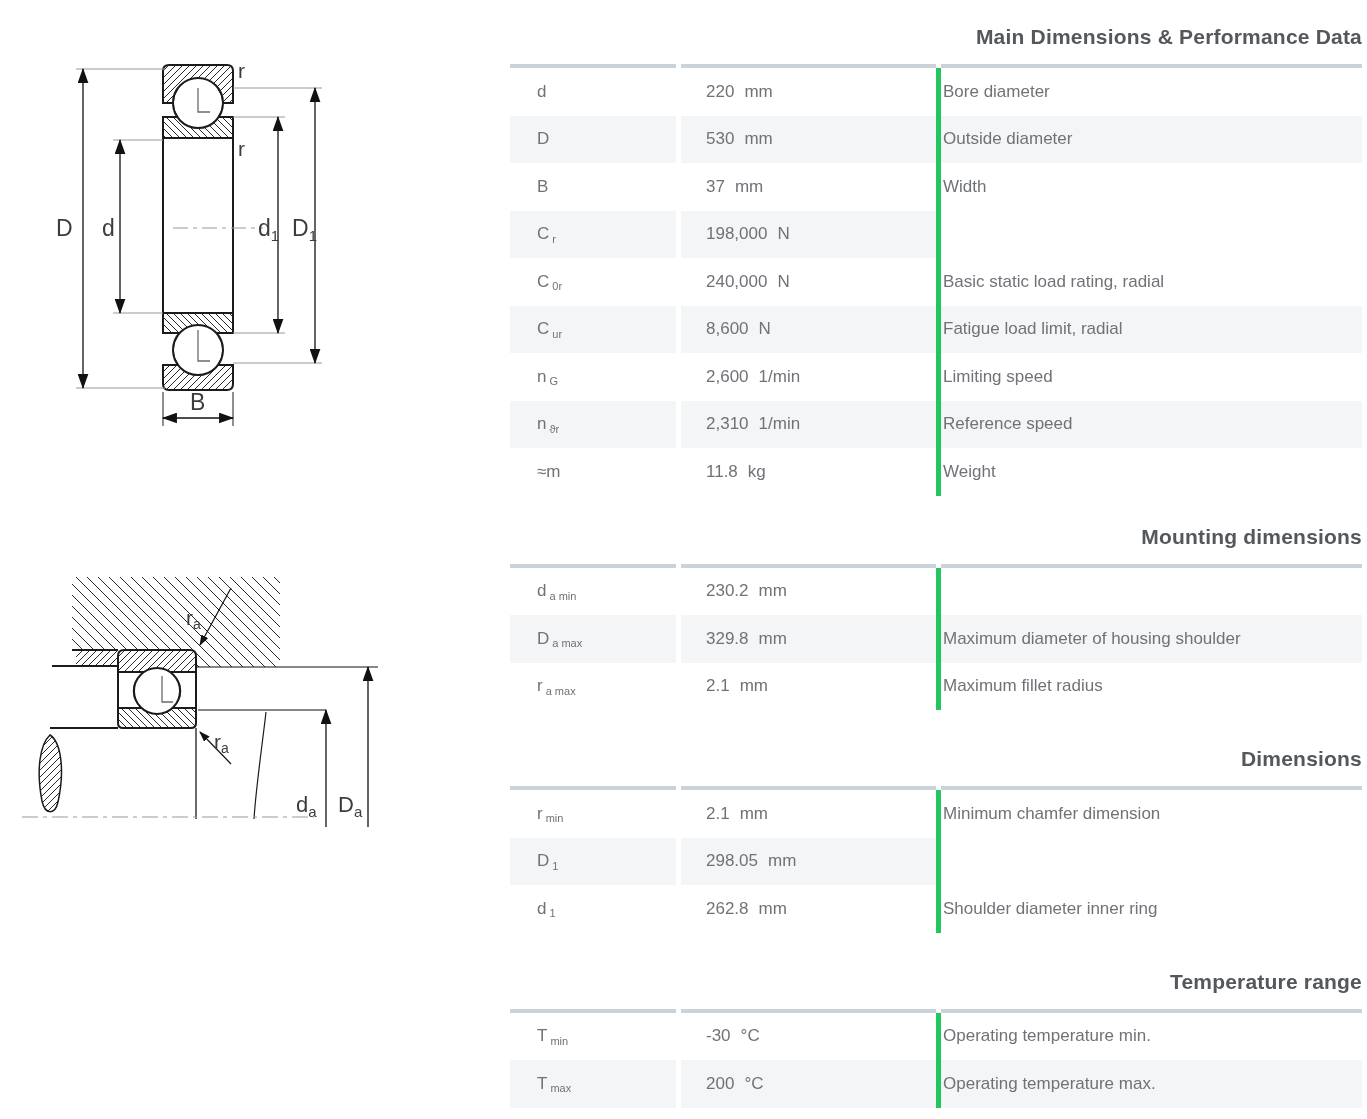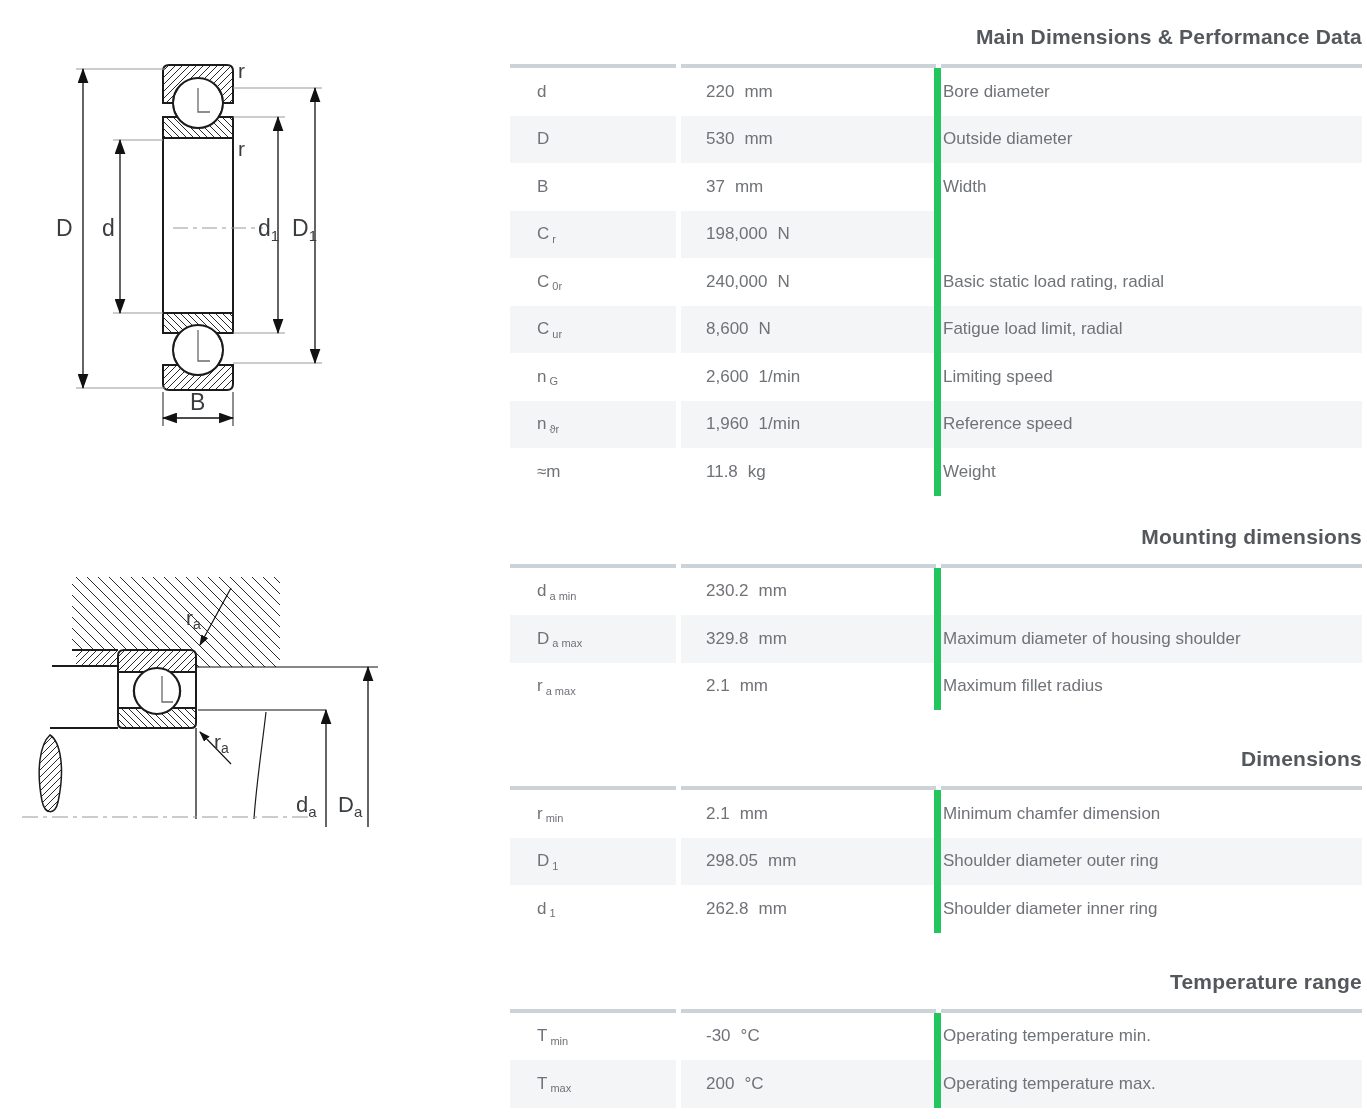--- a/index.html
+++ b/index.html
@@ -27,21 +27,21 @@
   .bar{display:flex;height:4px;}
   .bar i{display:block;background:#ccd3d8;height:4px;box-sizing:border-box;}
   .bar .b1{width:171px;border-right:5px solid #fff;}
   .bar .b2{width:260px;border-right:5px solid #fff;}
   .bar .b3{width:421px;}
   .row{display:flex;height:47.5px;}
   .row:nth-child(even) .cell{background:#f4f5f7;}
   .cell{display:flex;align-items:center;box-sizing:border-box;
         color:#6f7277;font-size:17px;}
   .c1{width:171px;padding-left:27px;border-right:5px solid #fff;}
-  .c2{width:260px;padding-left:25px;border-right:7px solid #22c55e;}
+  .c2{width:260px;padding-left:25px;border-right:5px solid #22c55e;}
   .c3{width:421px;padding-left:2px;}
   .sub{font-size:11px;margin:9px 0 0 3px;color:#6f7277;}
   .unit{margin-left:10px;}
 </style>
 </head>
 <body>
 
 <div class="stage">
 
   <svg id="drawing-section" class="drawing" width="360" height="400" viewBox="0 0 360 400">
@@ -247,21 +247,21 @@
       <span class="desc">Limiting speed</span>
     </div>
   </div>
 
   <div class="row">
     <div class="cell c1">
       <span class="sym">n</span>
               <span class="sub">ϑr</span>
     </div>
     <div class="cell c2">
-      <span class="val">1,960</span>
+      <span class="val">2,310</span>
               <span class="unit">1/min</span>
     </div>
     <div class="cell c3">
       <span class="desc">Reference speed</span>
     </div>
   </div>
 
   <div class="row">
     <div class="cell c1">
       <span class="sym">≈m</span>
@@ -351,23 +351,20 @@
 
   <div class="row">
     <div class="cell c1">
       <span class="sym">D</span>
               <span class="sub">1</span>
     </div>
     <div class="cell c2">
       <span class="val">298.05</span>
               <span class="unit">mm</span>
     </div>
-    <div class="cell c3">
-      <span class="desc">Shoulder diameter outer ring</span>
-    </div>
   </div>
 
   <div class="row">
     <div class="cell c1">
       <span class="sym">d</span>
               <span class="sub">1</span>
     </div>
     <div class="cell c2">
       <span class="val">262.8</span>
               <span class="unit">mm</span>

